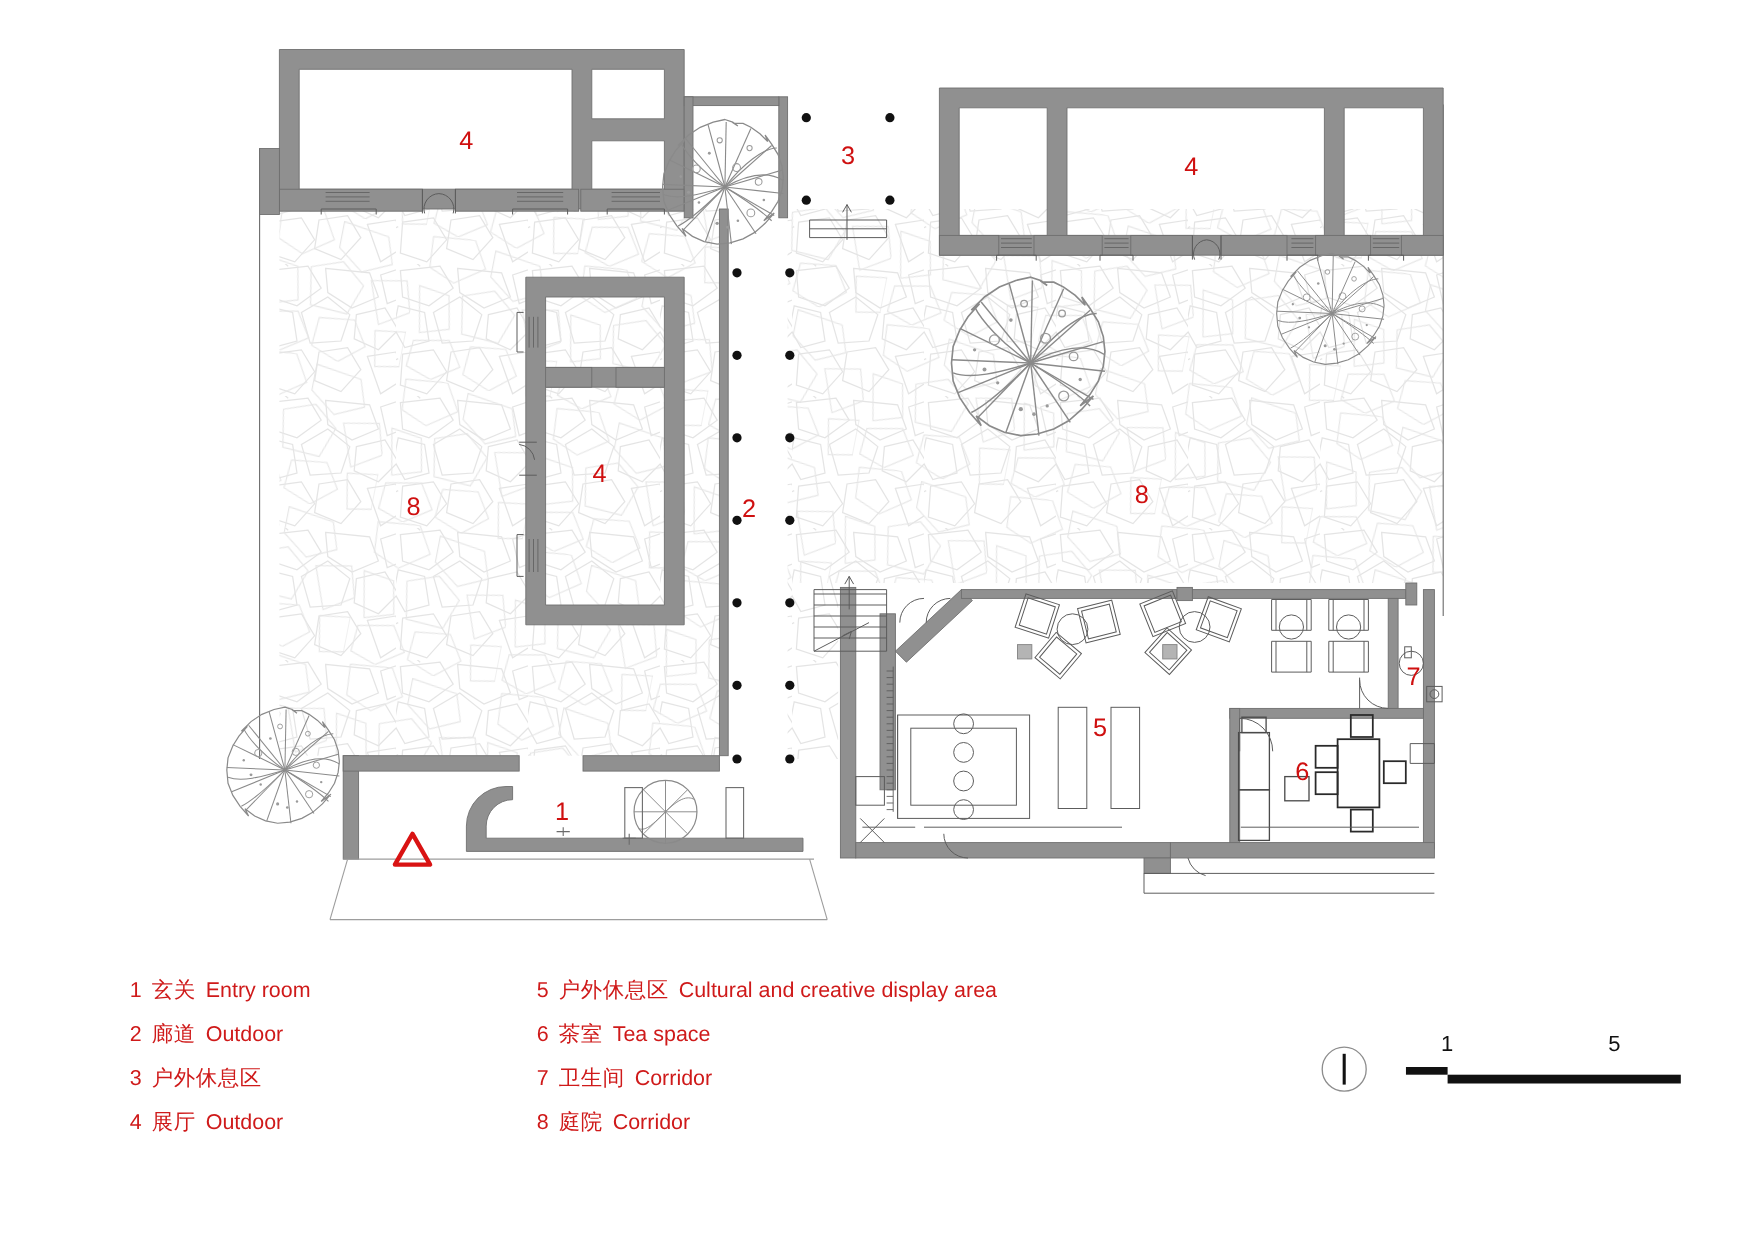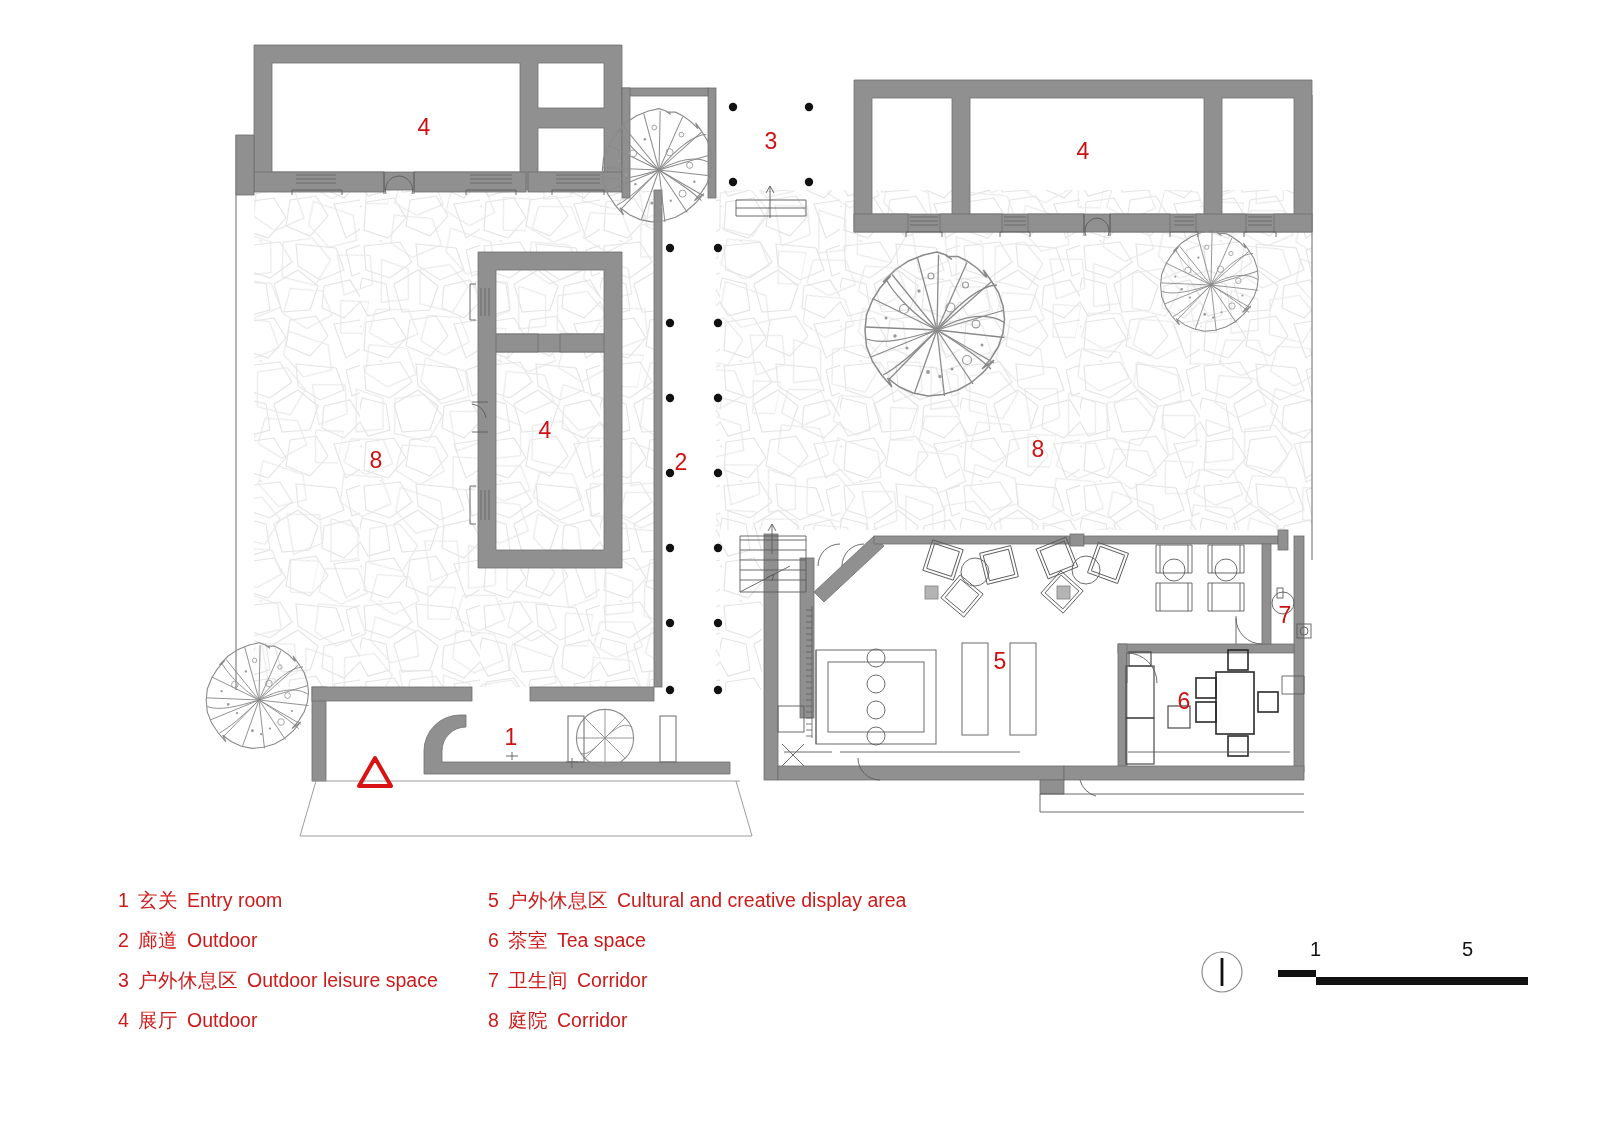--- a/index.html
+++ b/index.html
@@ -463,21 +463,20 @@
         <span class="legend-en">Entry room</span>
       </div>
       <div class="legend-row">
         <span class="legend-num">2</span>
         <span class="legend-cn">廊道</span>
         <span class="legend-en">Outdoor</span>
       </div>
       <div class="legend-row">
         <span class="legend-num">3</span>
         <span class="legend-cn">户外休息区</span>
-        <span class="legend-en">Outdoor leisure space</span>
       </div>
       <div class="legend-row">
         <span class="legend-num">4</span>
         <span class="legend-cn">展厅</span>
         <span class="legend-en">Outdoor</span>
       </div>
     </div>
     <div class="legend-col right">
       <div class="legend-row">
         <span class="legend-num">5</span>

